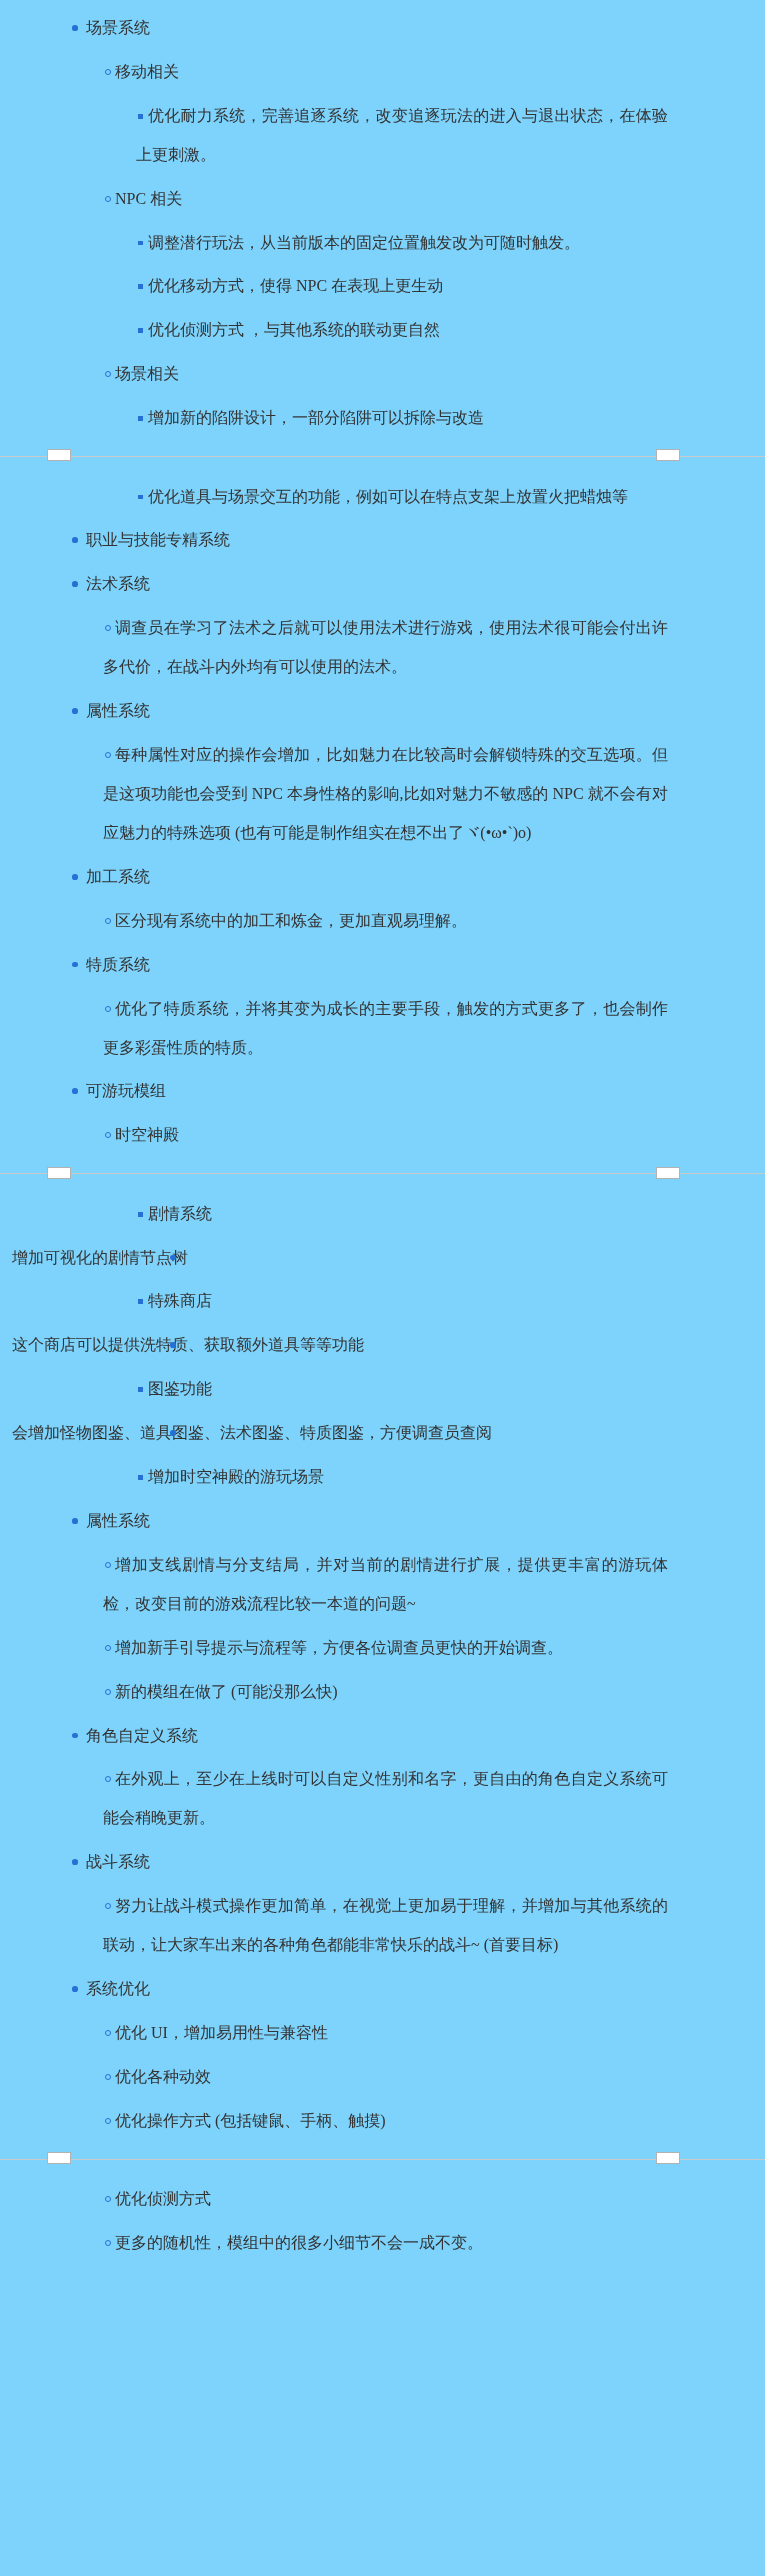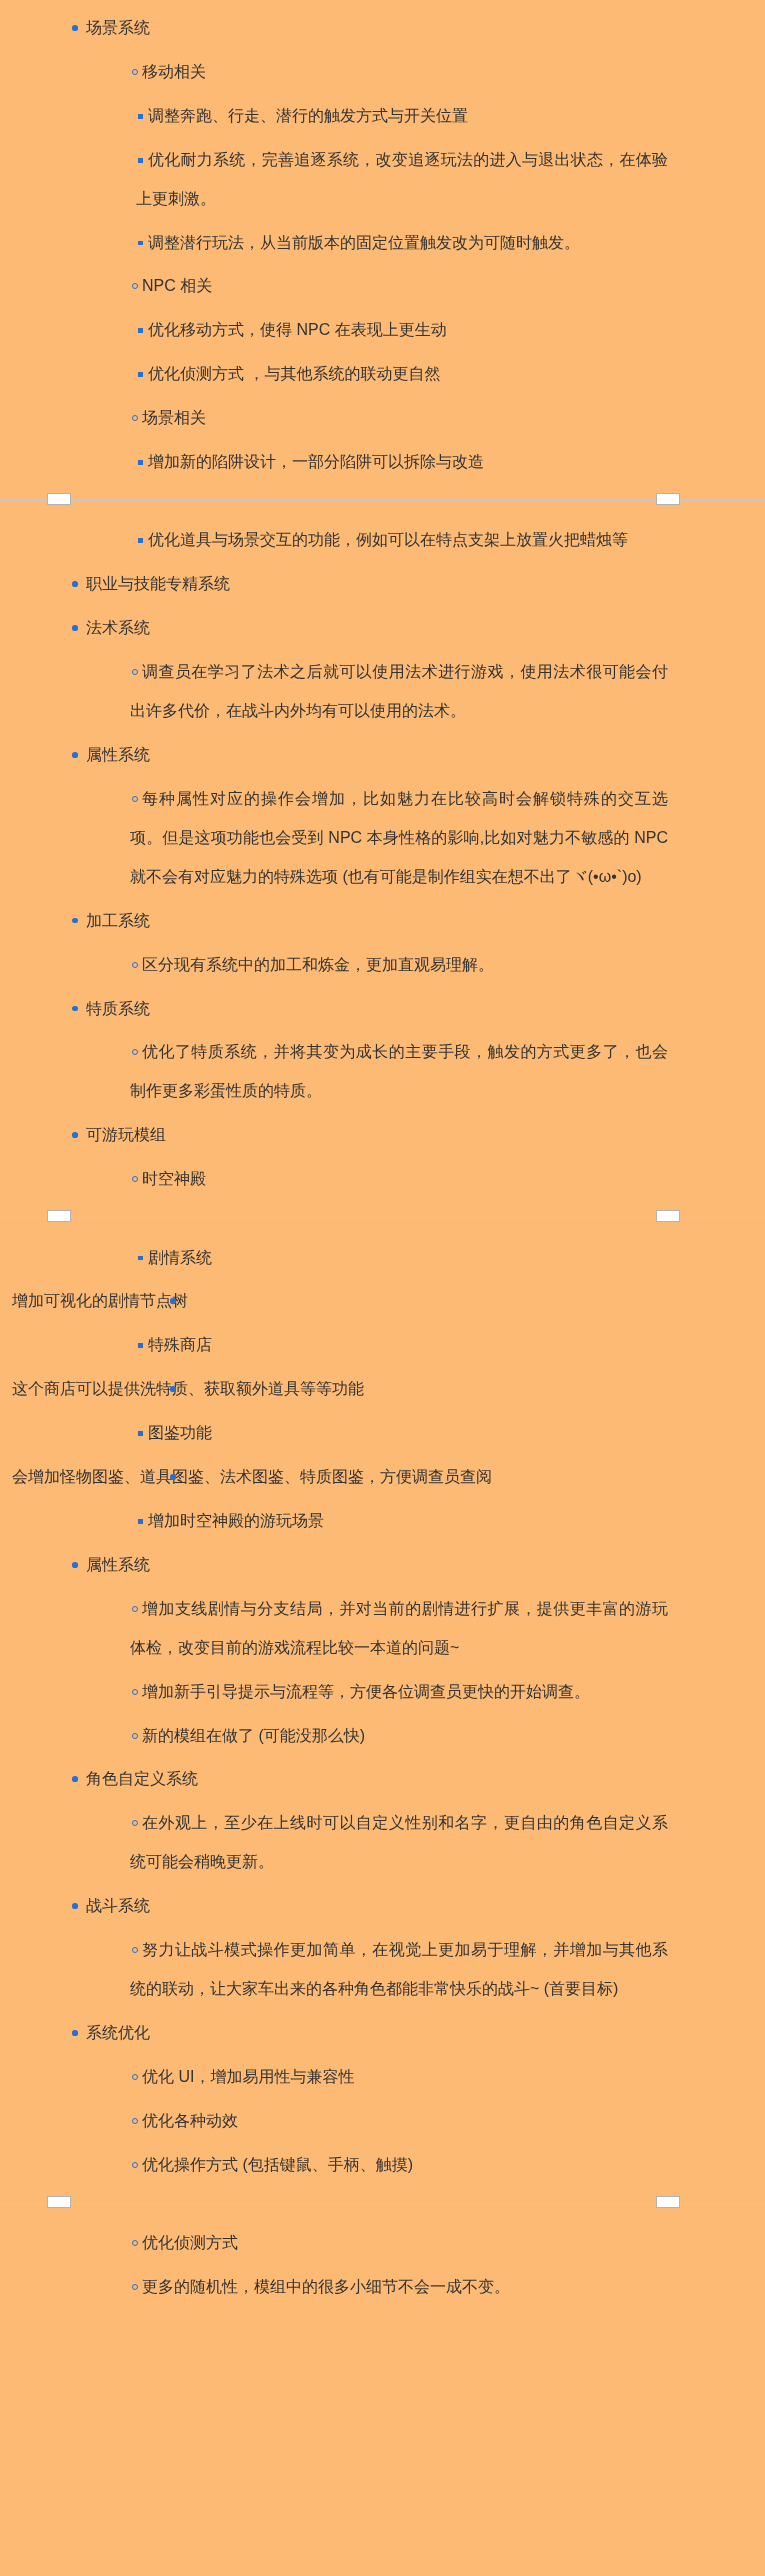--- a/index.html
+++ b/index.html
@@ -5,38 +5,38 @@
   html, body {
     margin: 0;
     padding: 0;
     background: #ffffff;
   }
   .page {
     position: relative;
     width: 765px;
     height: 2576px;
     overflow: hidden;
-    background: #fdba74;
+    background: #7dd3fc;
     box-sizing: border-box;
     padding-top: 8px;
-    font-family: Liberation Sans, sans-serif;
+    font-family: Liberation Serif, serif;
     color: #333333;
   }
   .item {
     position: relative;
     font-size: 16px;
     line-height: 39px;
     margin-bottom: 4.9px;
     padding-right: 97px;
     text-align: justify;
     text-indent: 12px;
   }
   
   .l1 { padding-left: 74px; }
-  .l2 { padding-left: 103px; margin-left: 27px; }
+  .l2 { padding-left: 103px; }
   .l3 { padding-left: 136px; }
   .l4 { }
 
   .bullet {
     position: absolute;
     top: 17px;
     display: inline-block;
   }
   .l1 > .bullet { left: 72px; }
   .l2 > .bullet { left: 105px; }
@@ -86,24 +86,23 @@
   .pb-mark.left { left: 47px; }
   .pb-mark.right { left: 656px; }
 </style>
 </head>
 <body>
 
 <div class="page">
   <div>
       <div class="item l1"><span class="bullet disc"></span><span class="txt">场景系统</span></div>
       <div class="item l2"><span class="bullet circle"></span><span class="txt">移动相关</span></div>
-      <div class="item l3"><span class="bullet square"></span><span class="txt">调整奔跑、行走、潜行的触发方式与开关位置</span></div>
       <div class="item l3"><span class="bullet square"></span><span class="txt">优化耐力系统，完善追逐系统，改变追逐玩法的进入与退出状态，在体验上更刺激。</span></div>
+      <div class="item l2"><span class="bullet circle"></span><span class="txt">NPC 相关</span></div>
       <div class="item l3"><span class="bullet square"></span><span class="txt">调整潜行玩法，从当前版本的固定位置触发改为可随时触发。</span></div>
-      <div class="item l2"><span class="bullet circle"></span><span class="txt">NPC 相关</span></div>
       <div class="item l3"><span class="bullet square"></span><span class="txt">优化移动方式，使得 NPC 在表现上更生动</span></div>
       <div class="item l3"><span class="bullet square"></span><span class="txt">优化侦测方式 ，与其他系统的联动更自然</span></div>
       <div class="item l2"><span class="bullet circle"></span><span class="txt">场景相关</span></div>
       <div class="item l3"><span class="bullet square"></span><span class="txt">增加新的陷阱设计，一部分陷阱可以拆除与改造</span></div>
       <div class="page-break">
         <span class="pb-line"></span>
         <span class="pb-mark left"></span>
         <span class="pb-mark right"></span>
       </div>
       <div class="item l3"><span class="bullet square"></span><span class="txt">优化道具与场景交互的功能，例如可以在特点支架上放置火把蜡烛等</span></div>

